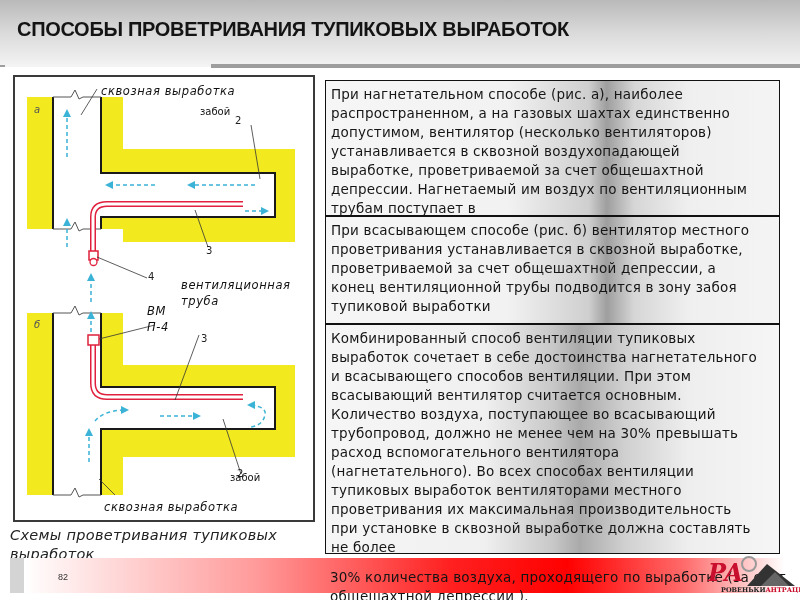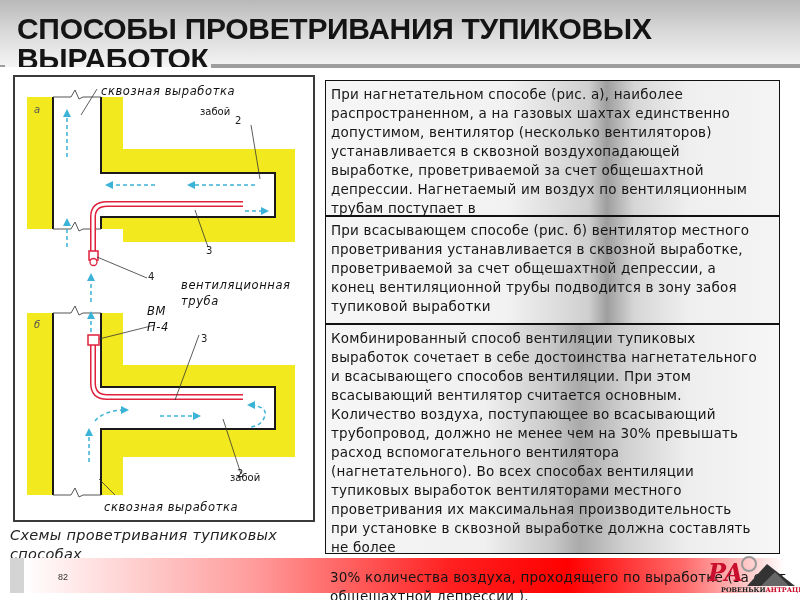--- a/index.html
+++ b/index.html
@@ -6,21 +6,21 @@
   html, body { width: 800px; height: 600px; overflow: hidden; background: #ffffff; }
   body { position: relative; font-family: "DejaVu Sans", sans-serif; }
 
   .title-band {
     position: absolute; left: 0; top: 0; width: 800px; height: 67px;
     background: linear-gradient(to bottom, #b9b9b9 0%, #d8d8d8 45%, #f4f4f4 100%);
   }
   .title {
     position: absolute; left: 17px; top: 14px; width: 700px;
     font-family: "Liberation Sans", sans-serif; font-weight: bold;
-    font-size: 30px; line-height: 30px; color: #141414; letter-spacing: -0.3px;
+    font-size: 20px; line-height: 30px; color: #141414; letter-spacing: -0.3px;
     height: 53px; overflow: hidden;
   }
   .title-rule {
     position: absolute; left: 211px; top: 64px; width: 589px; height: 4px; background: #9e9e9e;
   }
   .title-rule-left { position: absolute; left: 0; top: 65px; width: 5px; height: 2px; background: #9e9e9e; }
 
   
   .figure-frame {
     position: absolute; left: 13px; top: 75px; width: 302px; height: 447px;
@@ -165,21 +165,21 @@
   <span class="fig-label-italic" style="left:166px;top:200px;width:120px;">вентиляционная труба</span>
 
   <span class="fig-letter" style="left:19px;top:242px;">б</span>
   <span class="fig-label-italic" style="left:132px;top:226px;width:28px;">ВМ П-4</span>
   <span class="fig-num" style="left:186px;top:256px;">3</span>
   <span class="fig-num" style="left:222px;top:391px;">2</span>
   <span class="fig-label" style="left:215px;top:395px;font-size:10px;">забой</span>
   <span class="fig-label-italic" style="left:89px;top:422px;">сквозная выработка</span>
 </div>
 
-<div class="caption">Схемы проветривания тупиковых способах</div>
+<div class="caption">Схемы проветривания тупиковых выработок</div>
 
 <div class="text-box box-1">
   <span>При нагнетательном способе (рис. а), наиболее распространенном, а на газовых шахтах единственно допустимом, вентилятор (несколько вентиляторов) устанавливается в сквозной воздухопадающей выработке, проветриваемой за счет общешахтной депрессии. Нагнетаемый им воздух по вентиляционным трубам поступает в</span>
 </div>
 <div class="text-box box-2">
   <span>При всасывающем способе (рис. б) вентилятор местного проветривания устанавливается в сквозной выработке, проветриваемой за счет общешахтной депрессии, а конец вентиляционной трубы подводится в зону забоя тупиковой выработки</span>
 </div>
 <div class="text-box box-3" style="overflow:hidden;">
   <span>Комбинированный способ вентиляции тупиковых выработок сочетает в себе достоинства нагнетательного и всасывающего способов вентиляции. При этом всасывающий вентилятор считается основным. Количество воздуха, поступающее во всасывающий трубопровод, должно не менее чем на 30% превышать расход вспомогательного вентилятора (нагнетательного). Во всех способах вентиляции тупиковых выработок вентиляторами местного проветривания их максимальная производительность при установке в сквозной выработке должна  составлять не более</span>
 </div>

